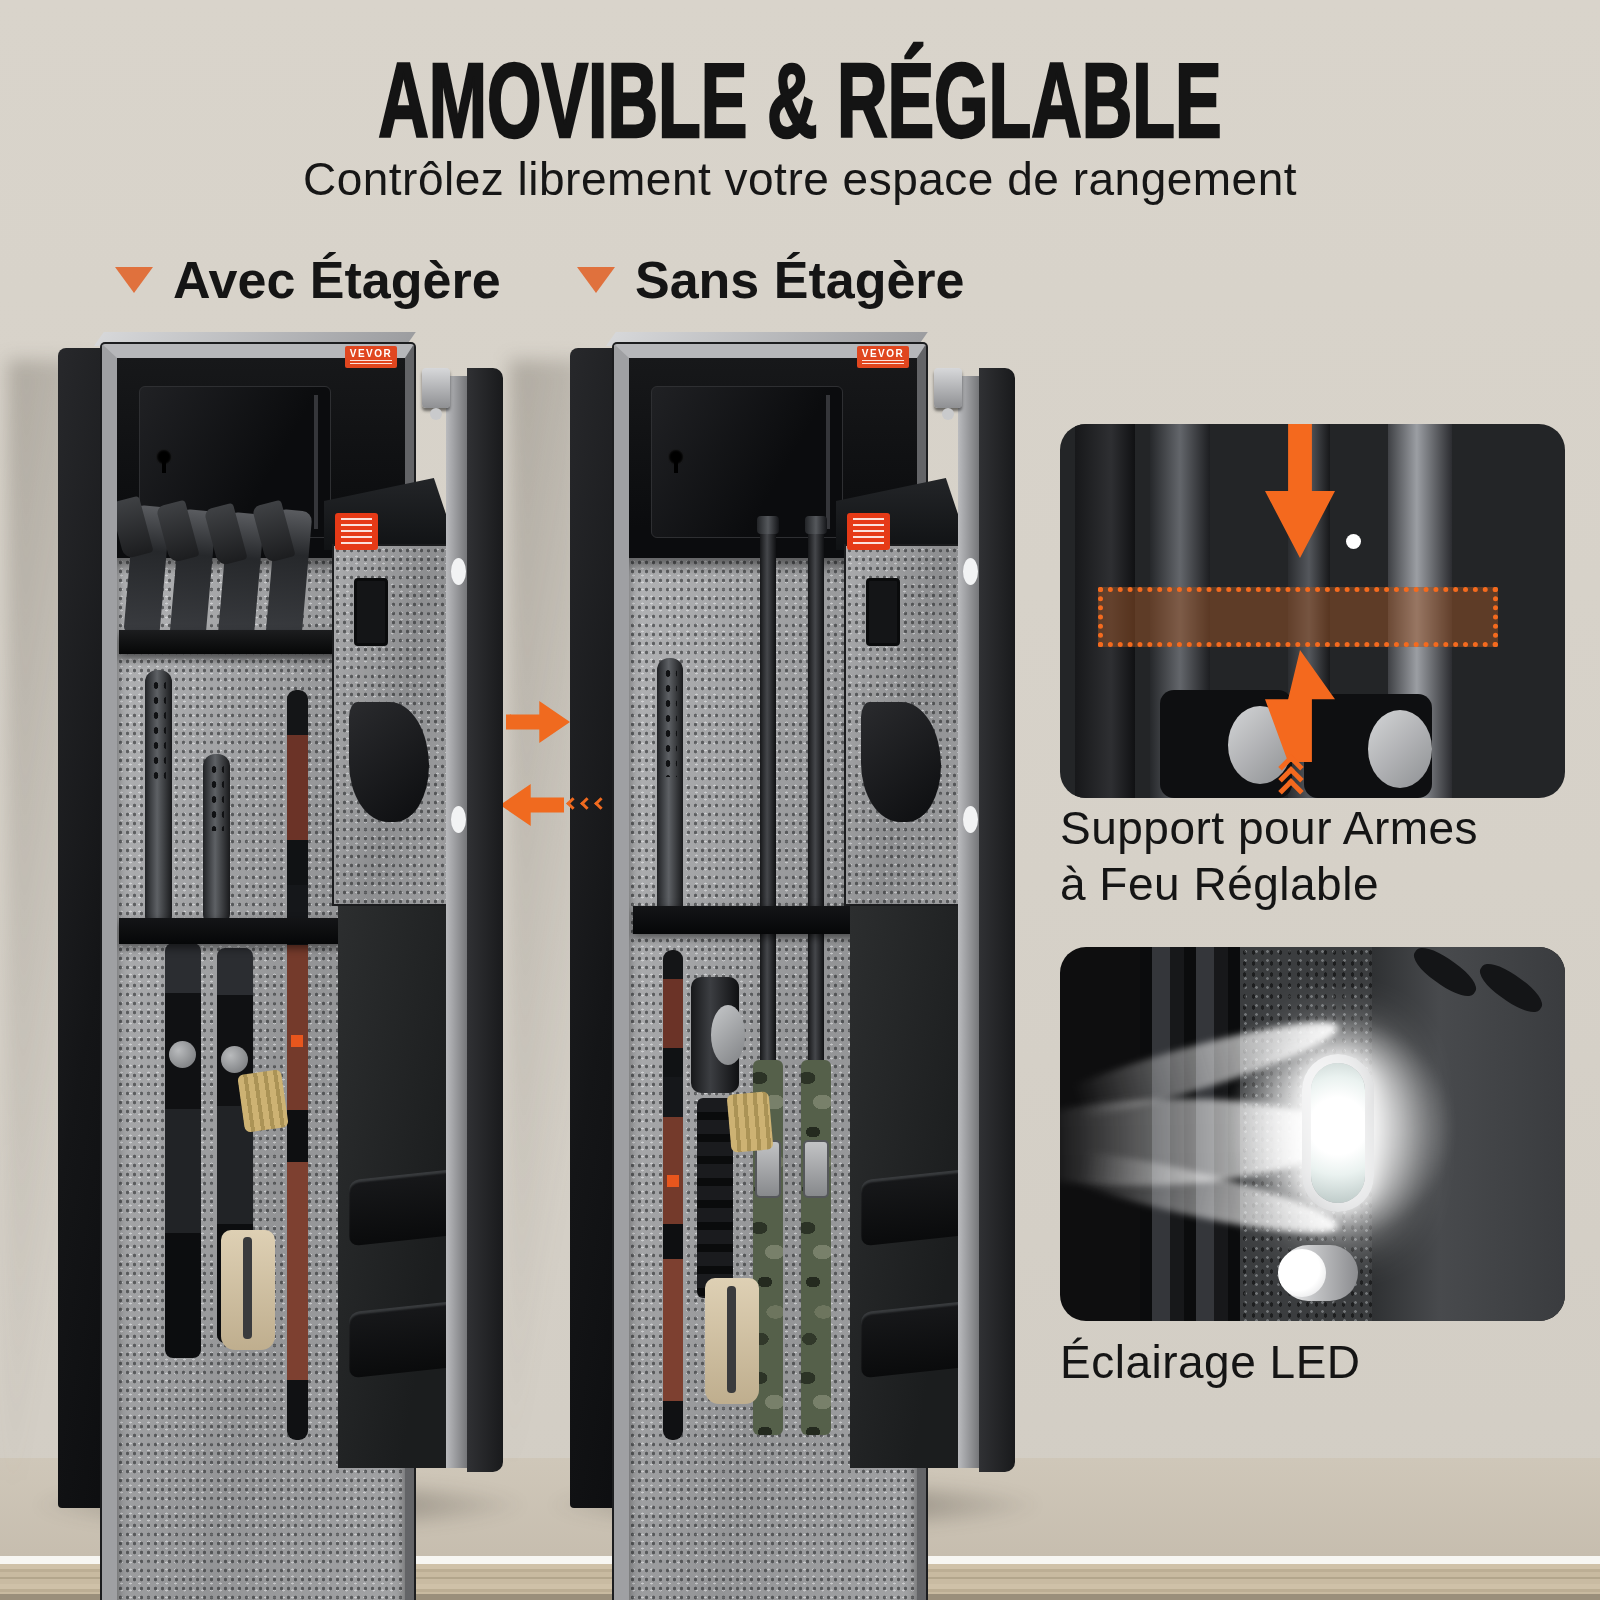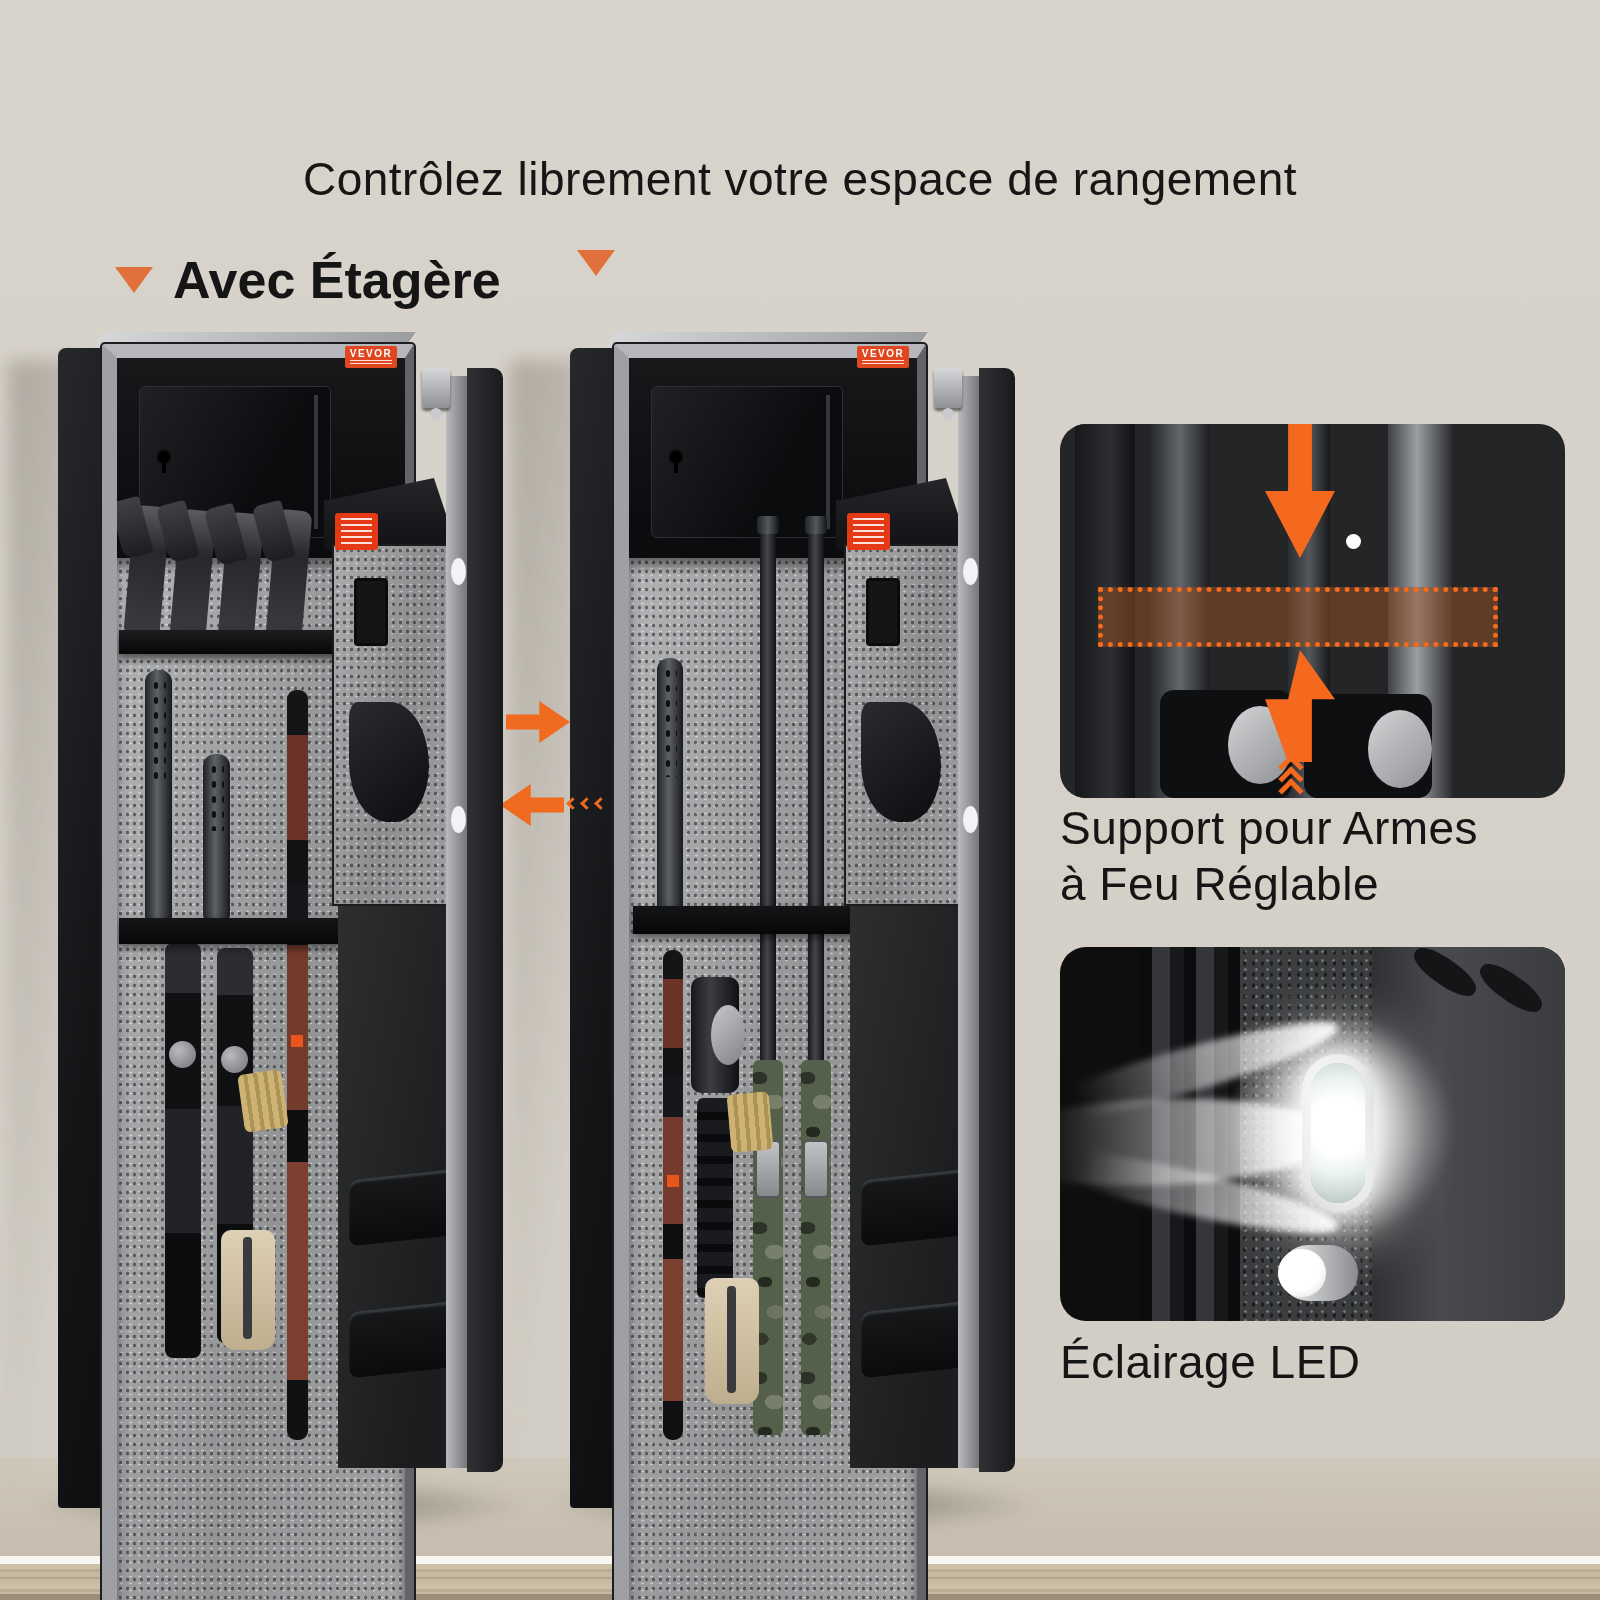--- a/index.html
+++ b/index.html
@@ -193,30 +193,34 @@
 
   <div class="abs floor"></div>
   <div class="abs baseline"></div>
   <div class="abs wood"></div>
   <div class="abs wood-edge"></div>
   <div class="abs wallshadow" style="left:8px;top:360px;width:84px;height:1120px;"></div>
   <div class="abs wallshadow" style="left:510px;top:360px;width:72px;height:1120px;"></div>
   <div class="abs floorshadow" style="left:30px;top:1478px;width:500px;height:54px;"></div>
   <div class="abs floorshadow" style="left:545px;top:1478px;width:500px;height:54px;"></div>
 
+  <div class="abs title-wrap">
+    <span class="title">AMOVIBLE &amp; RÉGLABLE</span>
+  </div>
   <div class="abs subtitle-wrap">
     <span class="subtitle">Contrôlez librement votre espace de rangement</span>
   </div>
 
   <div class="abs tag" style="left:115px;">
     <i class="tri"></i>
     <span>Avec Étagère</span>
   </div>
   <div class="abs tag" style="left:577px;">
     <i class="tri"></i>
+    <span>Sans Étagère</span>
   </div>
 
   <div class="abs safe" style="left:58px;">
     <div class="abs side"></div>
     <div class="abs topface"></div>
     <div class="abs frame">
       <div class="vevor abs">
           <b>VEVOR</b>
           <i></i>
         </div>

